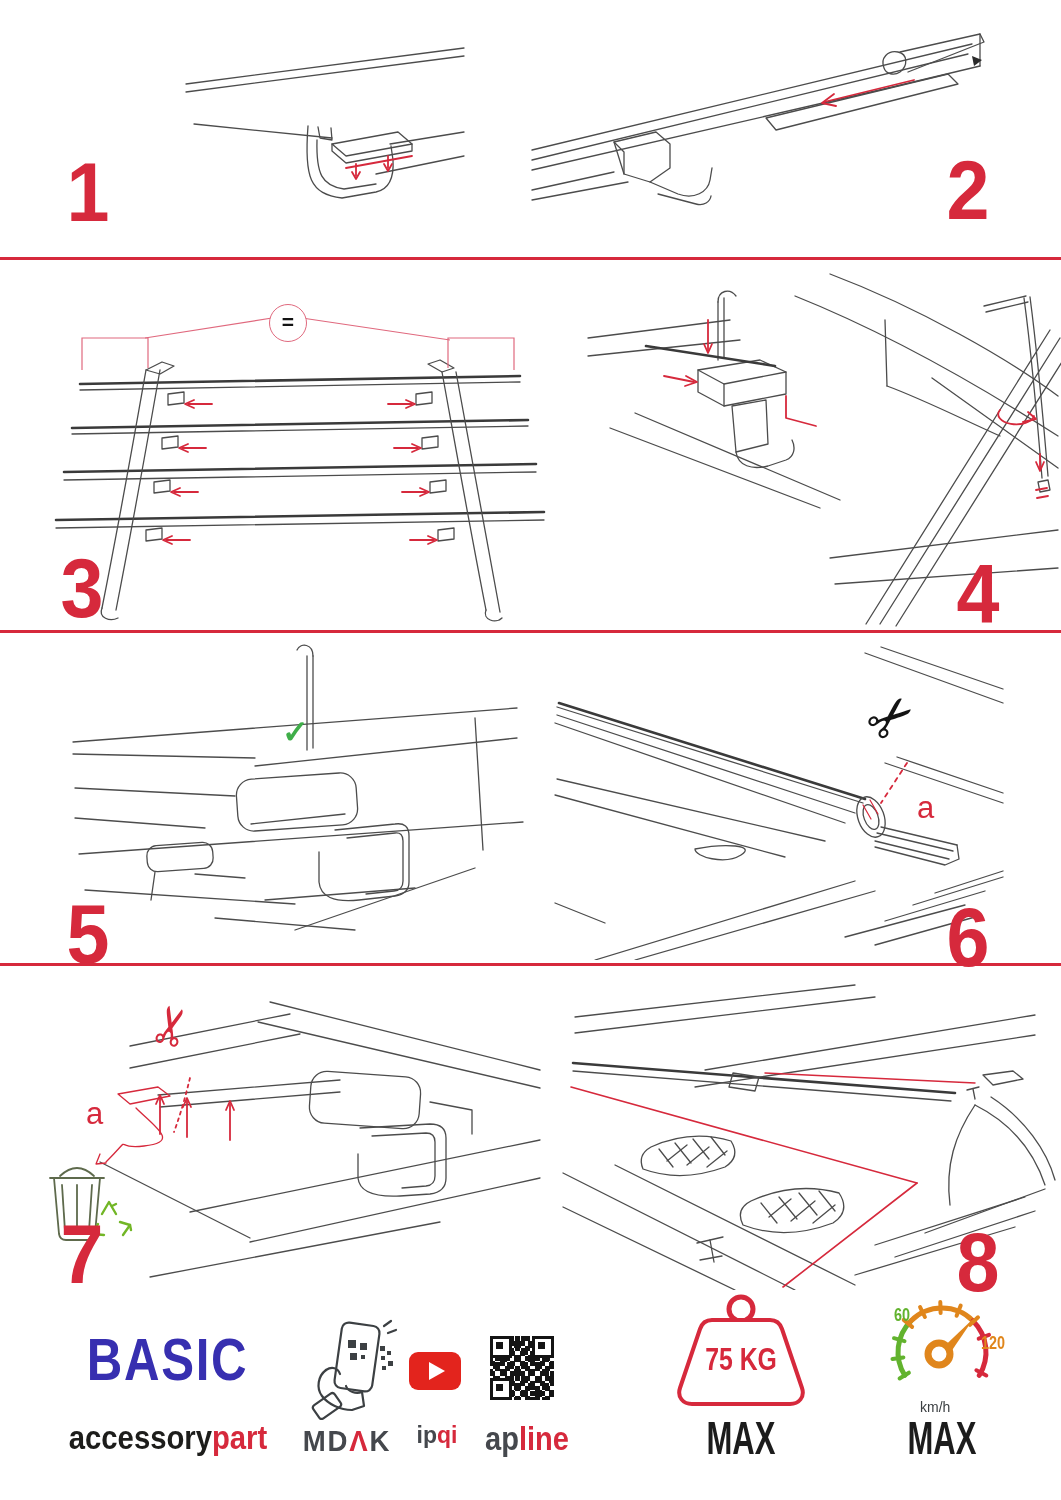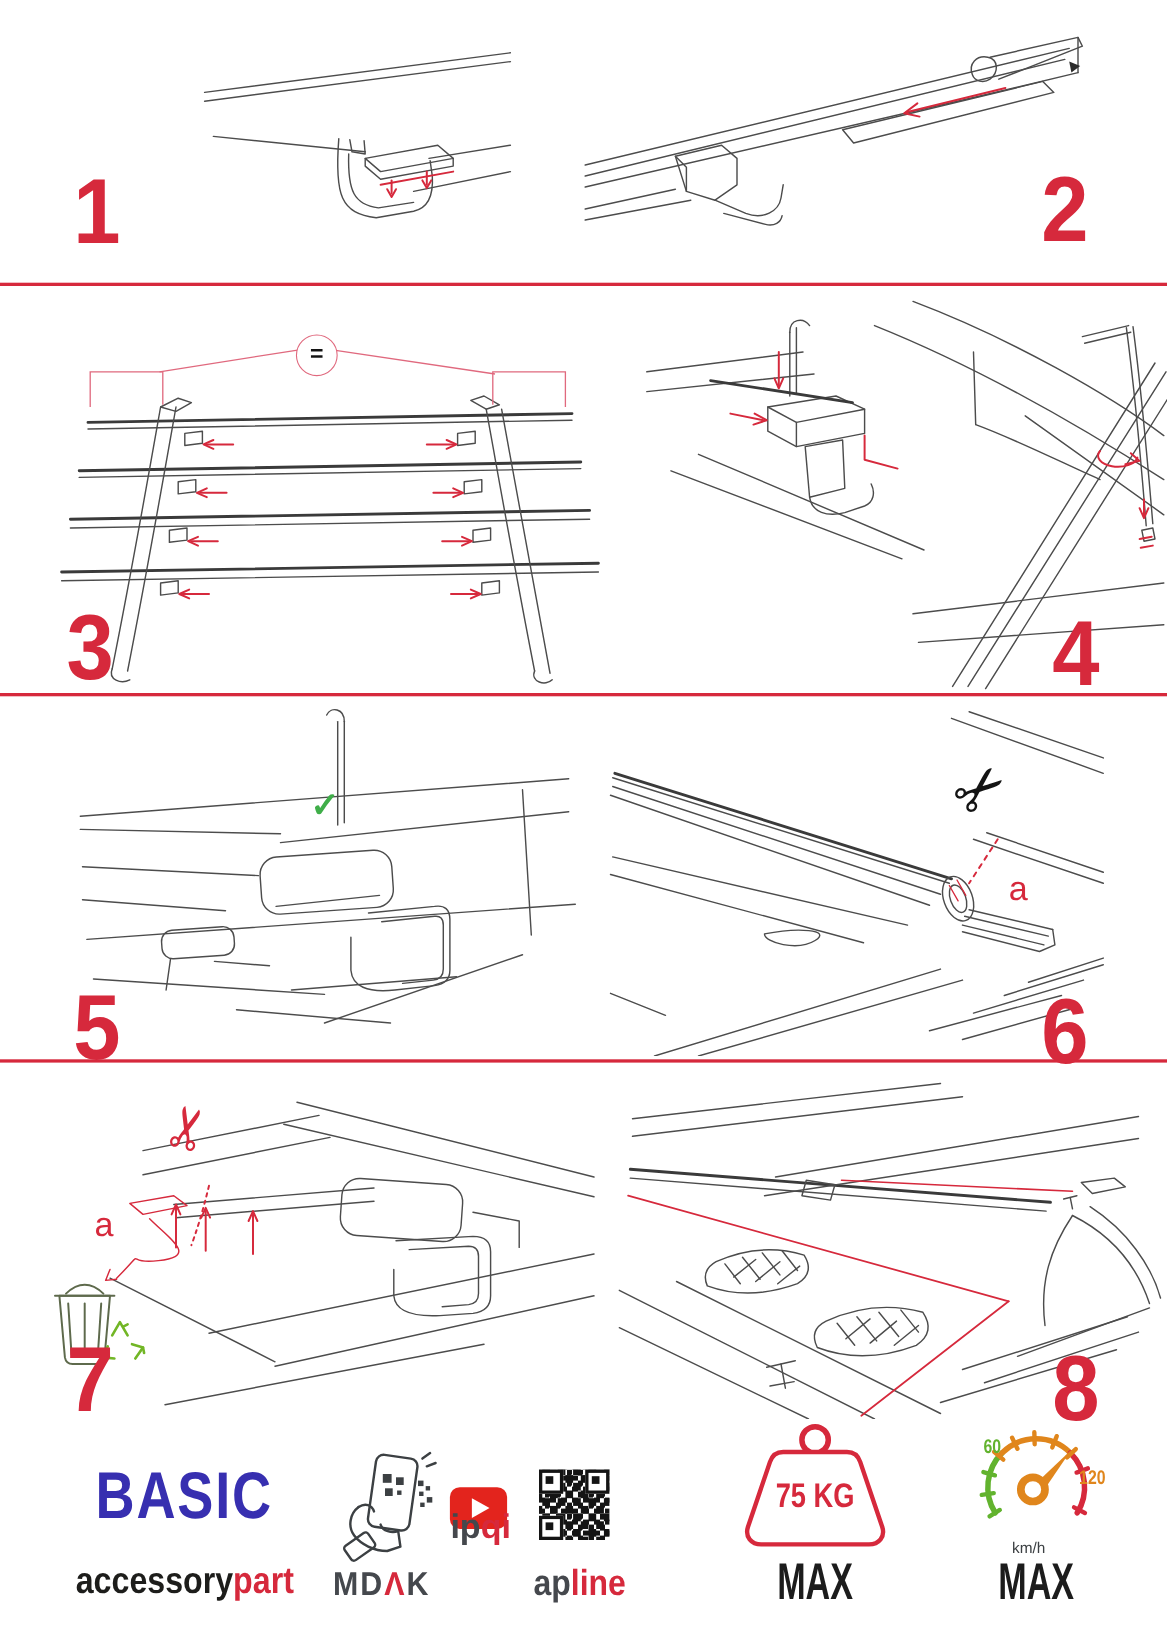--- a/index.html
+++ b/index.html
@@ -25,21 +25,21 @@
   .brand-name{position:absolute;left:60px;top:1330px;width:215px;text-align:center;
               font-weight:700;font-size:60px;line-height:1;color:#372fb0;letter-spacing:2px;
               transform:scaleX(.82);transform-origin:center;}
   .brand-tag{position:absolute;left:48px;top:1420px;width:240px;text-align:center;
              font-weight:700;font-size:34px;line-height:1;color:#1d1d1b;letter-spacing:0;
              transform:scaleX(.86);transform-origin:center;}
   .brand-tag .red{color:#d6293c;}
   .partner{position:absolute;text-align:center;font-weight:700;color:#45484d;}
   .partner .red{color:#d6293c;}
   .p-mdak{left:292px;top:1424px;width:110px;font-size:30px;letter-spacing:2px;transform:scaleX(.92);}
-  .p-ipqi{left:400px;top:1370px;width:74px;font-size:31px;}
+  .p-ipqi{left:400px;top:1422px;width:74px;font-size:23px;}
   .p-apline{left:472px;top:1420px;width:110px;font-size:33px;transform:scaleX(.88);}
   .max-label{position:absolute;font-weight:700;font-size:47px;line-height:1;color:#1c1c1c;
              transform:scaleX(.66);transform-origin:center;text-align:center;}
   .kg-label{position:absolute;left:668px;top:1344px;width:146px;text-align:center;color:#d6293c;
             font-weight:700;font-size:31px;line-height:1;transform:scaleX(.8);transform-origin:center;}
   .speed-label{position:absolute;font-weight:700;line-height:1;transform:scaleX(.8);transform-origin:center;}
   .s60{left:892px;top:1306px;font-size:18px;color:#62b32e;}
   .s120{left:978px;top:1334px;font-size:18px;color:#e0861c;}
   .skmh{left:920px;top:1400px;font-size:14px;color:#3c4043;font-weight:400;transform:none;}
   .yt{position:absolute;left:409px;top:1352px;width:52px;height:38px;background:#e3241d;border-radius:9px;}

